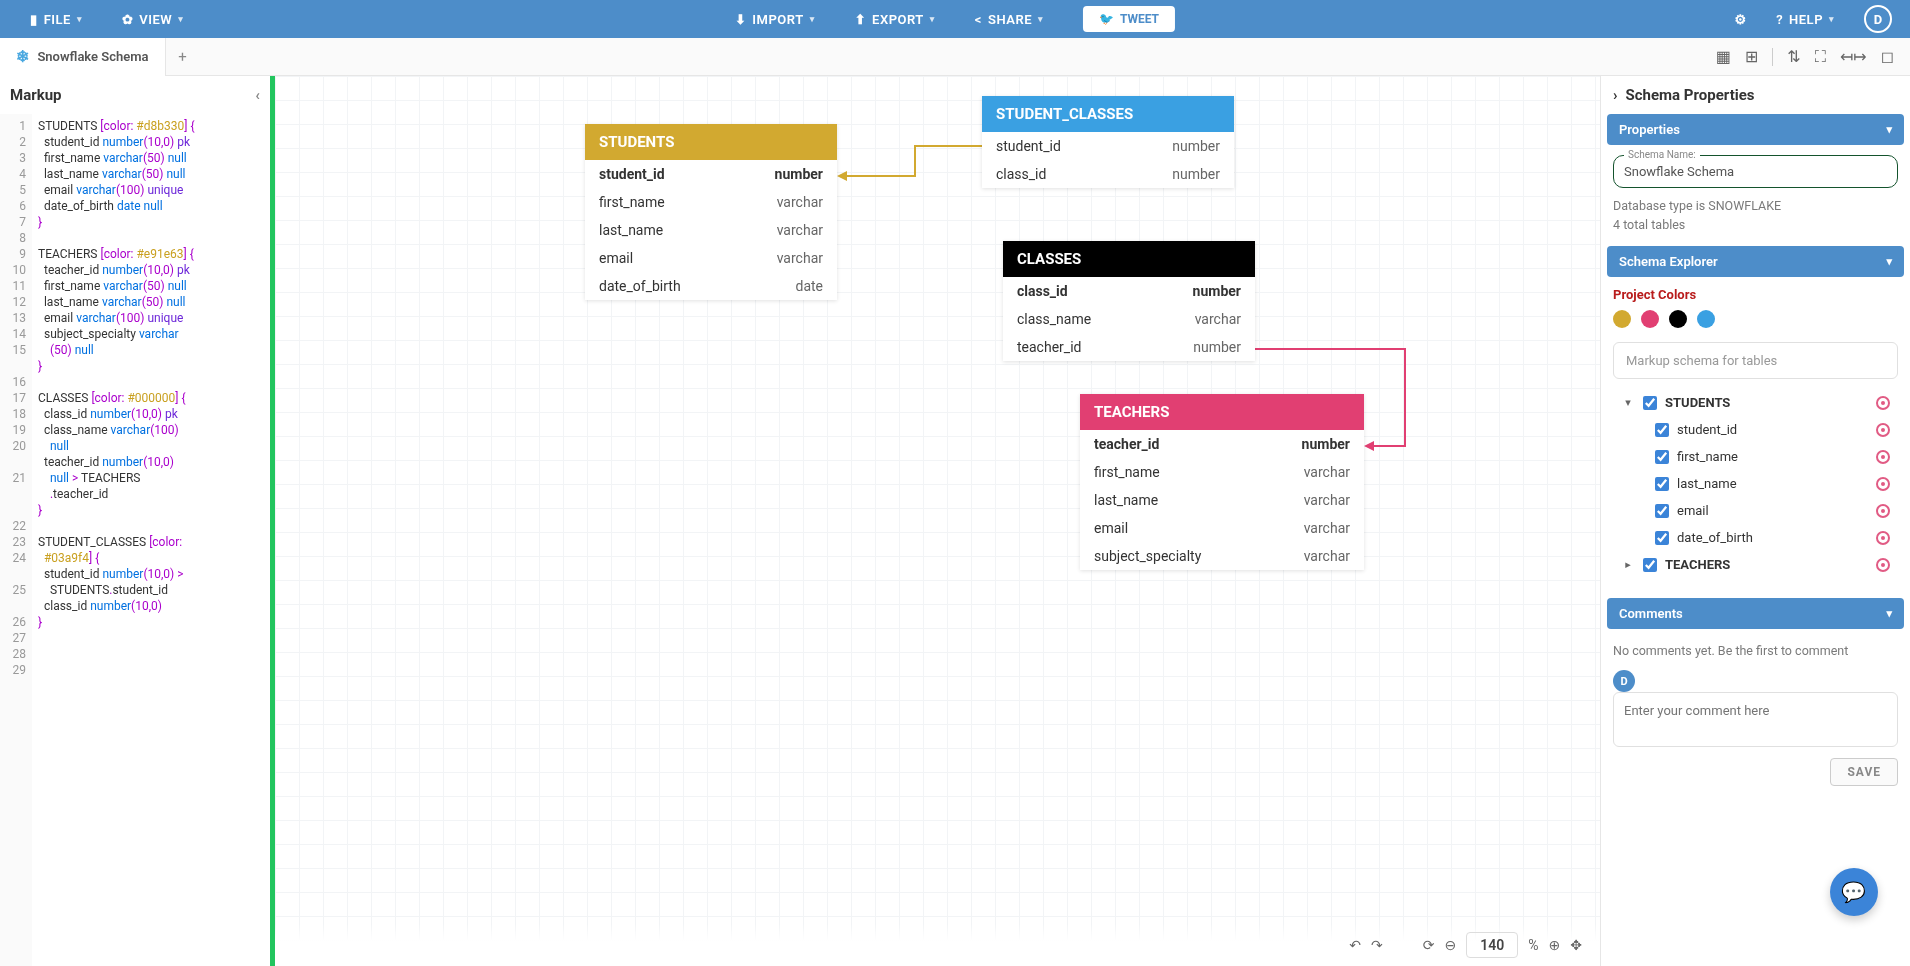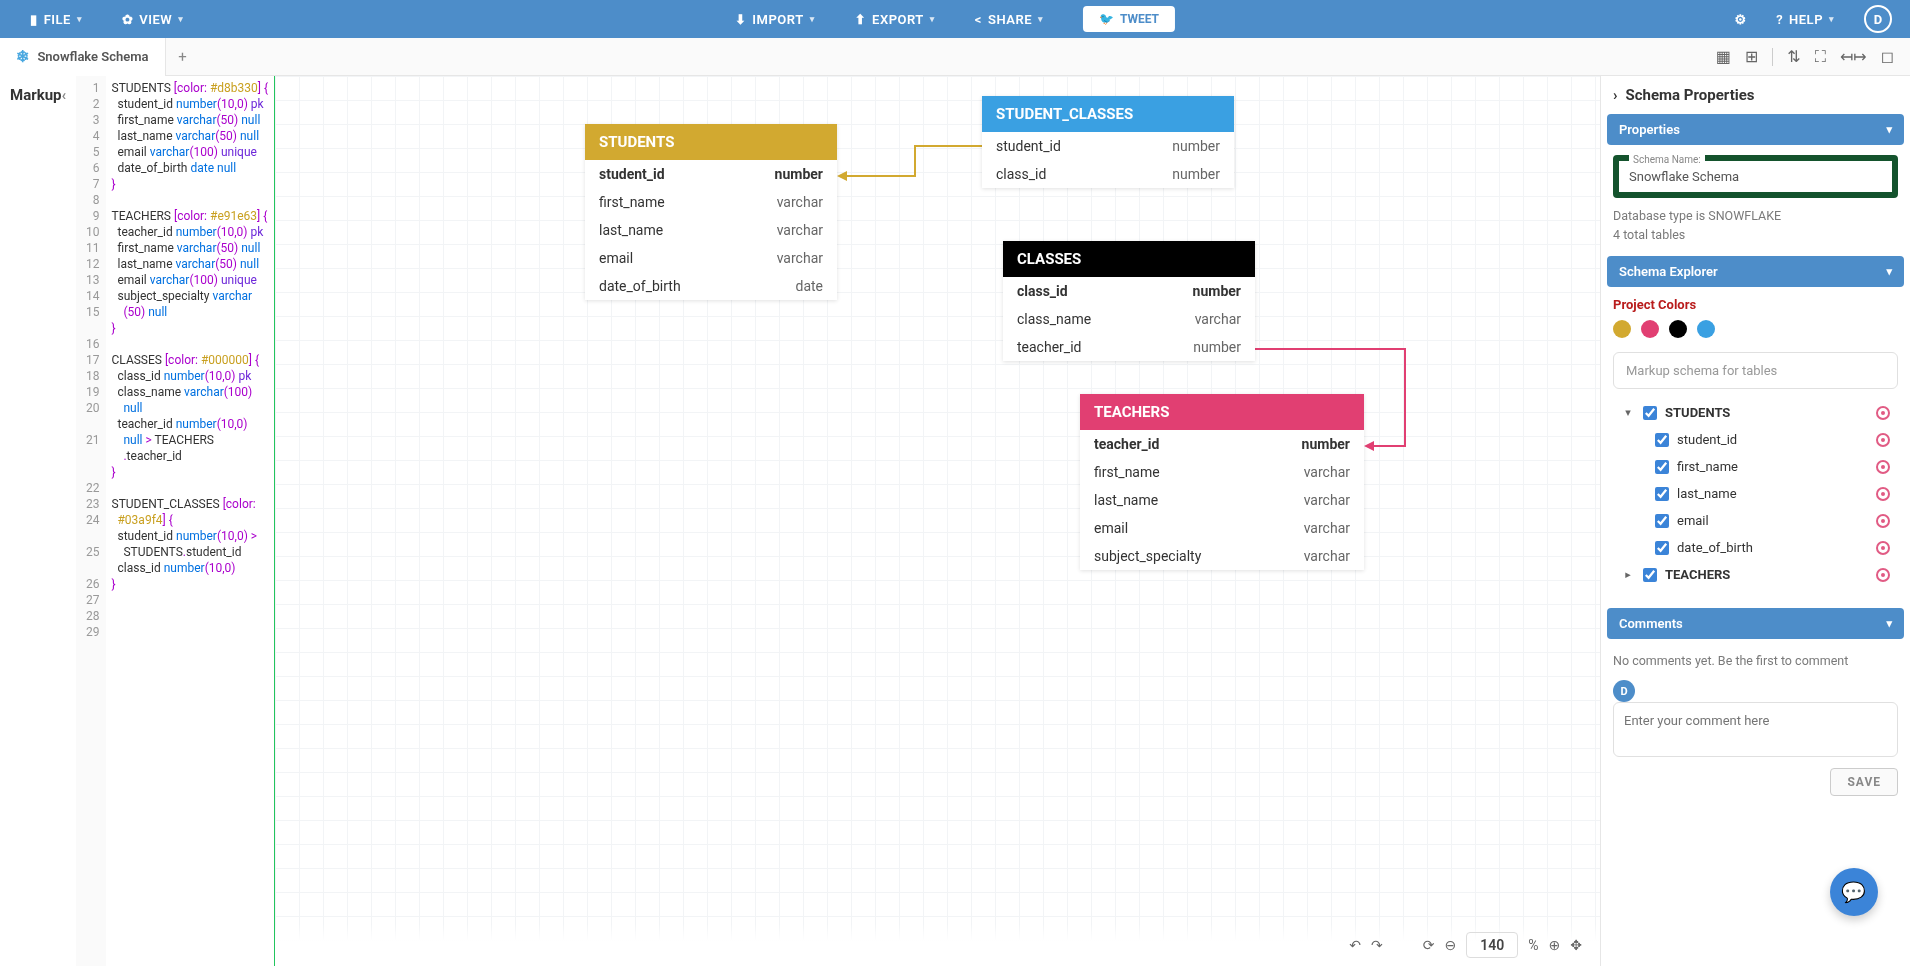--- a/index.html
+++ b/index.html
@@ -17,21 +17,21 @@
 .tabsbar { height: 38px; background: #fafafa; border-bottom: 1px solid #e6e6e6; display: flex; align-items: center; }
 .tab { display: flex; align-items: center; gap: 8px; padding: 0 16px; height: 38px; border-right: 1px solid #e6e6e6; background: #fff; font-size: 13px; font-weight: 600; color: #555; }
 .tab .sf { color: #4aa8e0; font-size: 16px; }
 .addtab { width: 34px; text-align: center; color: #888; font-size: 15px; cursor: pointer; }
 .tabsbar .tbicons { margin-left: auto; display: flex; align-items: center; gap: 14px; padding-right: 16px; color: #666; }
 .tbicons .sep { width: 1px; height: 18px; background: #ccc; }
 .tbicons span { font-size: 16px; cursor: pointer; }
 
 .cols { display: flex; height: calc(966px - 38px - 38px); position: relative; }
 
-.markup { width: 275px; display: flex; flex-direction: row; border-right: 1px solid #22c55e; }
+.markup { width: 275px; display: flex; flex-direction: column; border-right: 5px solid #22c55e; }
 .markup-hdr { height: 38px; display: flex; align-items: center; padding: 0 10px; font-size: 15px; font-weight: 700; color: #333; justify-content: space-between; }
 .code { flex: 1; display: flex; font-family: "Courier New", monospace; font-size: 12px; overflow: auto; background: #fff; }
 .gut { background: #fafafa; color: #999; text-align: right; padding: 4px 6px 4px 4px; width: 32px; user-select: none; line-height: 16px; white-space: pre; }
 .codebody { flex: 1; padding: 4px 6px; line-height: 16px; white-space: pre; }
 .c0 { color: #333; } .c1 { color: #aa00cc; } .c2 { color: #0070e0; } .c3 { color: #c9a020; } .c4 { color: #6d28d9; }
 
 .canvas { flex: 1; position: relative; background-image: linear-gradient(90deg,#f2f4f6 1px,transparent 1px),linear-gradient(#f2f4f6 1px,transparent 1px); background-size: 24px 24px; overflow: hidden; }
 .tblcard { position: absolute; background: #fff; box-shadow: 0 1px 4px rgba(0,0,0,.12); font-size: 14px; }
 .tblcard .hdr { color: #fff; font-weight: 700; padding: 9px 14px; font-size: 15px; }
 .tblcard .row { display: flex; justify-content: space-between; padding: 6px 14px; color: #333; }
@@ -40,21 +40,21 @@
 .tblcard .row.bo span:last-child { font-weight: 700; color: #333; }
 
 .canvbar { position: absolute; bottom: 0; right: 0; height: 42px; width: 100%; display: flex; align-items: center; justify-content: flex-end; gap: 10px; background: linear-gradient(to top,#fff 60%,rgba(255,255,255,0)); padding-right: 18px; font-size: 14px; color: #666; }
 .canvbar .zin { border: 1px solid #ddd; border-radius: 4px; width: 52px; text-align: center; padding: 4px 0; color: #444; font-weight: 600; }
 .canvbar span { cursor: pointer; }
 
 .rp { width: 310px; border-left: 1px solid #e6e6e6; display: flex; flex-direction: column; background: #fff; }
 .rp-title { display: flex; align-items: center; gap: 8px; padding: 10px 12px; font-size: 15px; font-weight: 700; color: #333; }
 .rp-sec { background: #4d8dc9; color: #fff; font-weight: 600; padding: 8px 12px; font-size: 13px; display: flex; justify-content: space-between; align-items: center; border-radius: 4px; margin: 0 6px; }
 .rp-body { padding: 10px 12px; font-size: 13px; color: #555; }
-.rp-body .field { border: 6px solid #14532d; border-radius: 4px; padding: 8px 10px 8px 10px; margin-bottom: 10px; position: relative; }
+.rp-body .field { border: 1px solid #14532d; border-radius: 10px; padding: 8px 10px 8px 10px; margin-bottom: 10px; position: relative; }
 .rp-body .flabel { position: absolute; top: -7px; left: 10px; background: #fff; font-size: 10px; color: #888; padding: 0 4px; }
 .rp-body .muted { color: #7a7a7a; font-size: 12.5px; margin: 4px 0; }
 .swatches { display: flex; gap: 10px; margin: 8px 0 14px; }
 .sw { width: 18px; height: 18px; border-radius: 50%; }
 .srch { border: 1px solid #e0e0e0; border-radius: 6px; padding: 10px 12px; color: #999; font-size: 13px; }
 .tree { padding: 10px 4px; }
 .tree .tr { display: flex; align-items: center; gap: 8px; padding: 6px 4px; }
 .tree .tr .tg { width: 14px; text-align: center; font-size: 11px; color: #666; }
 .tree .tr input { width: 14px; height: 14px; accent-color: #3b84d8; }
 .tree .tr .nm { font-weight: 700; font-size: 13px; color: #333; }

